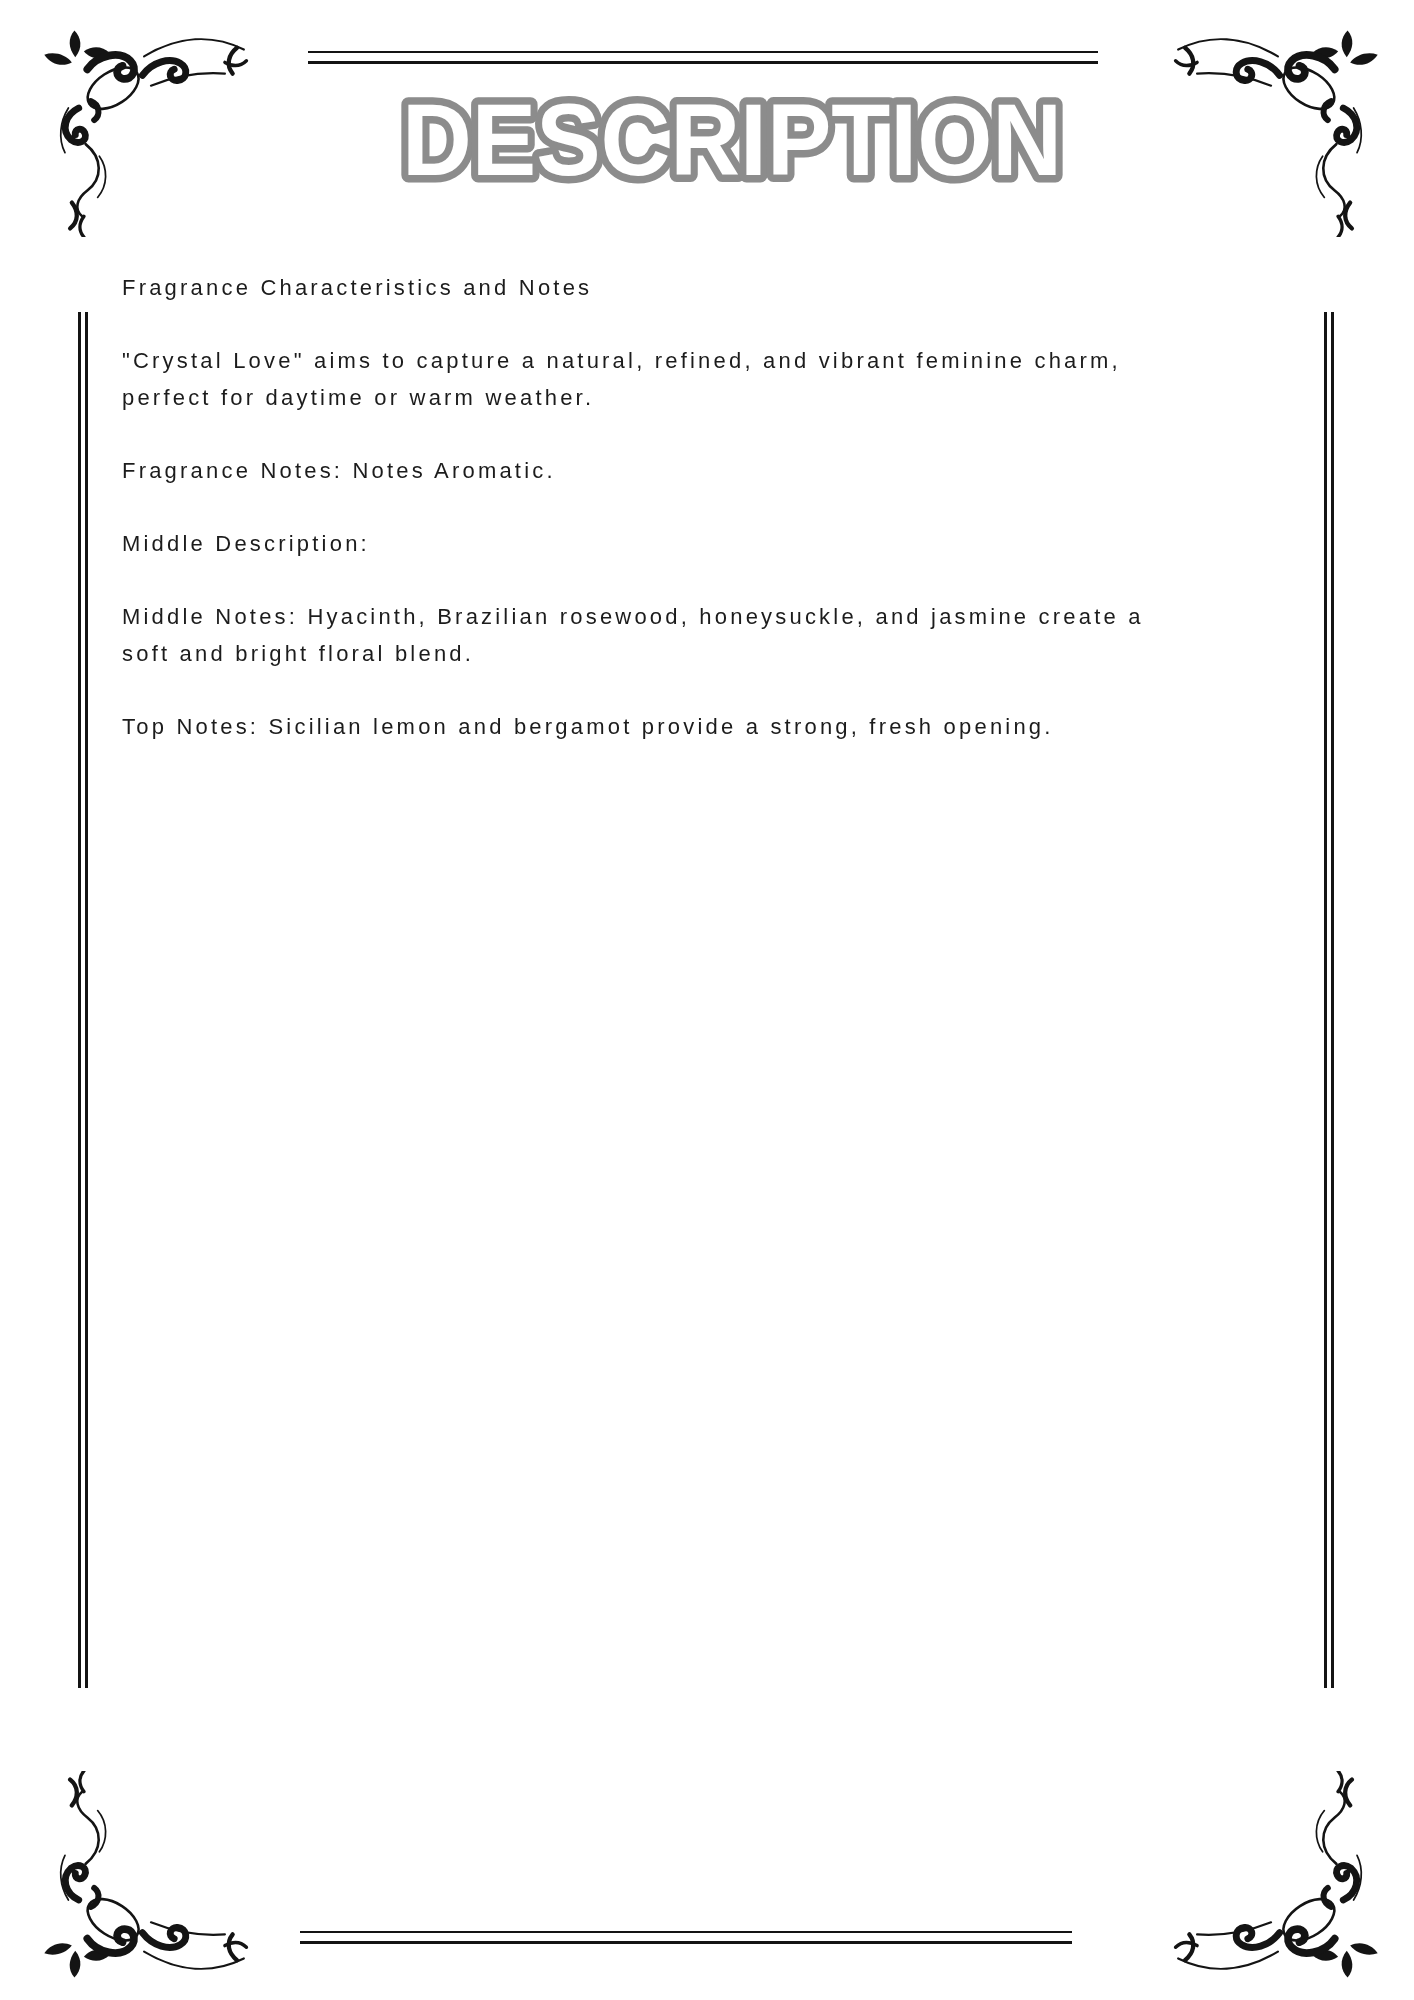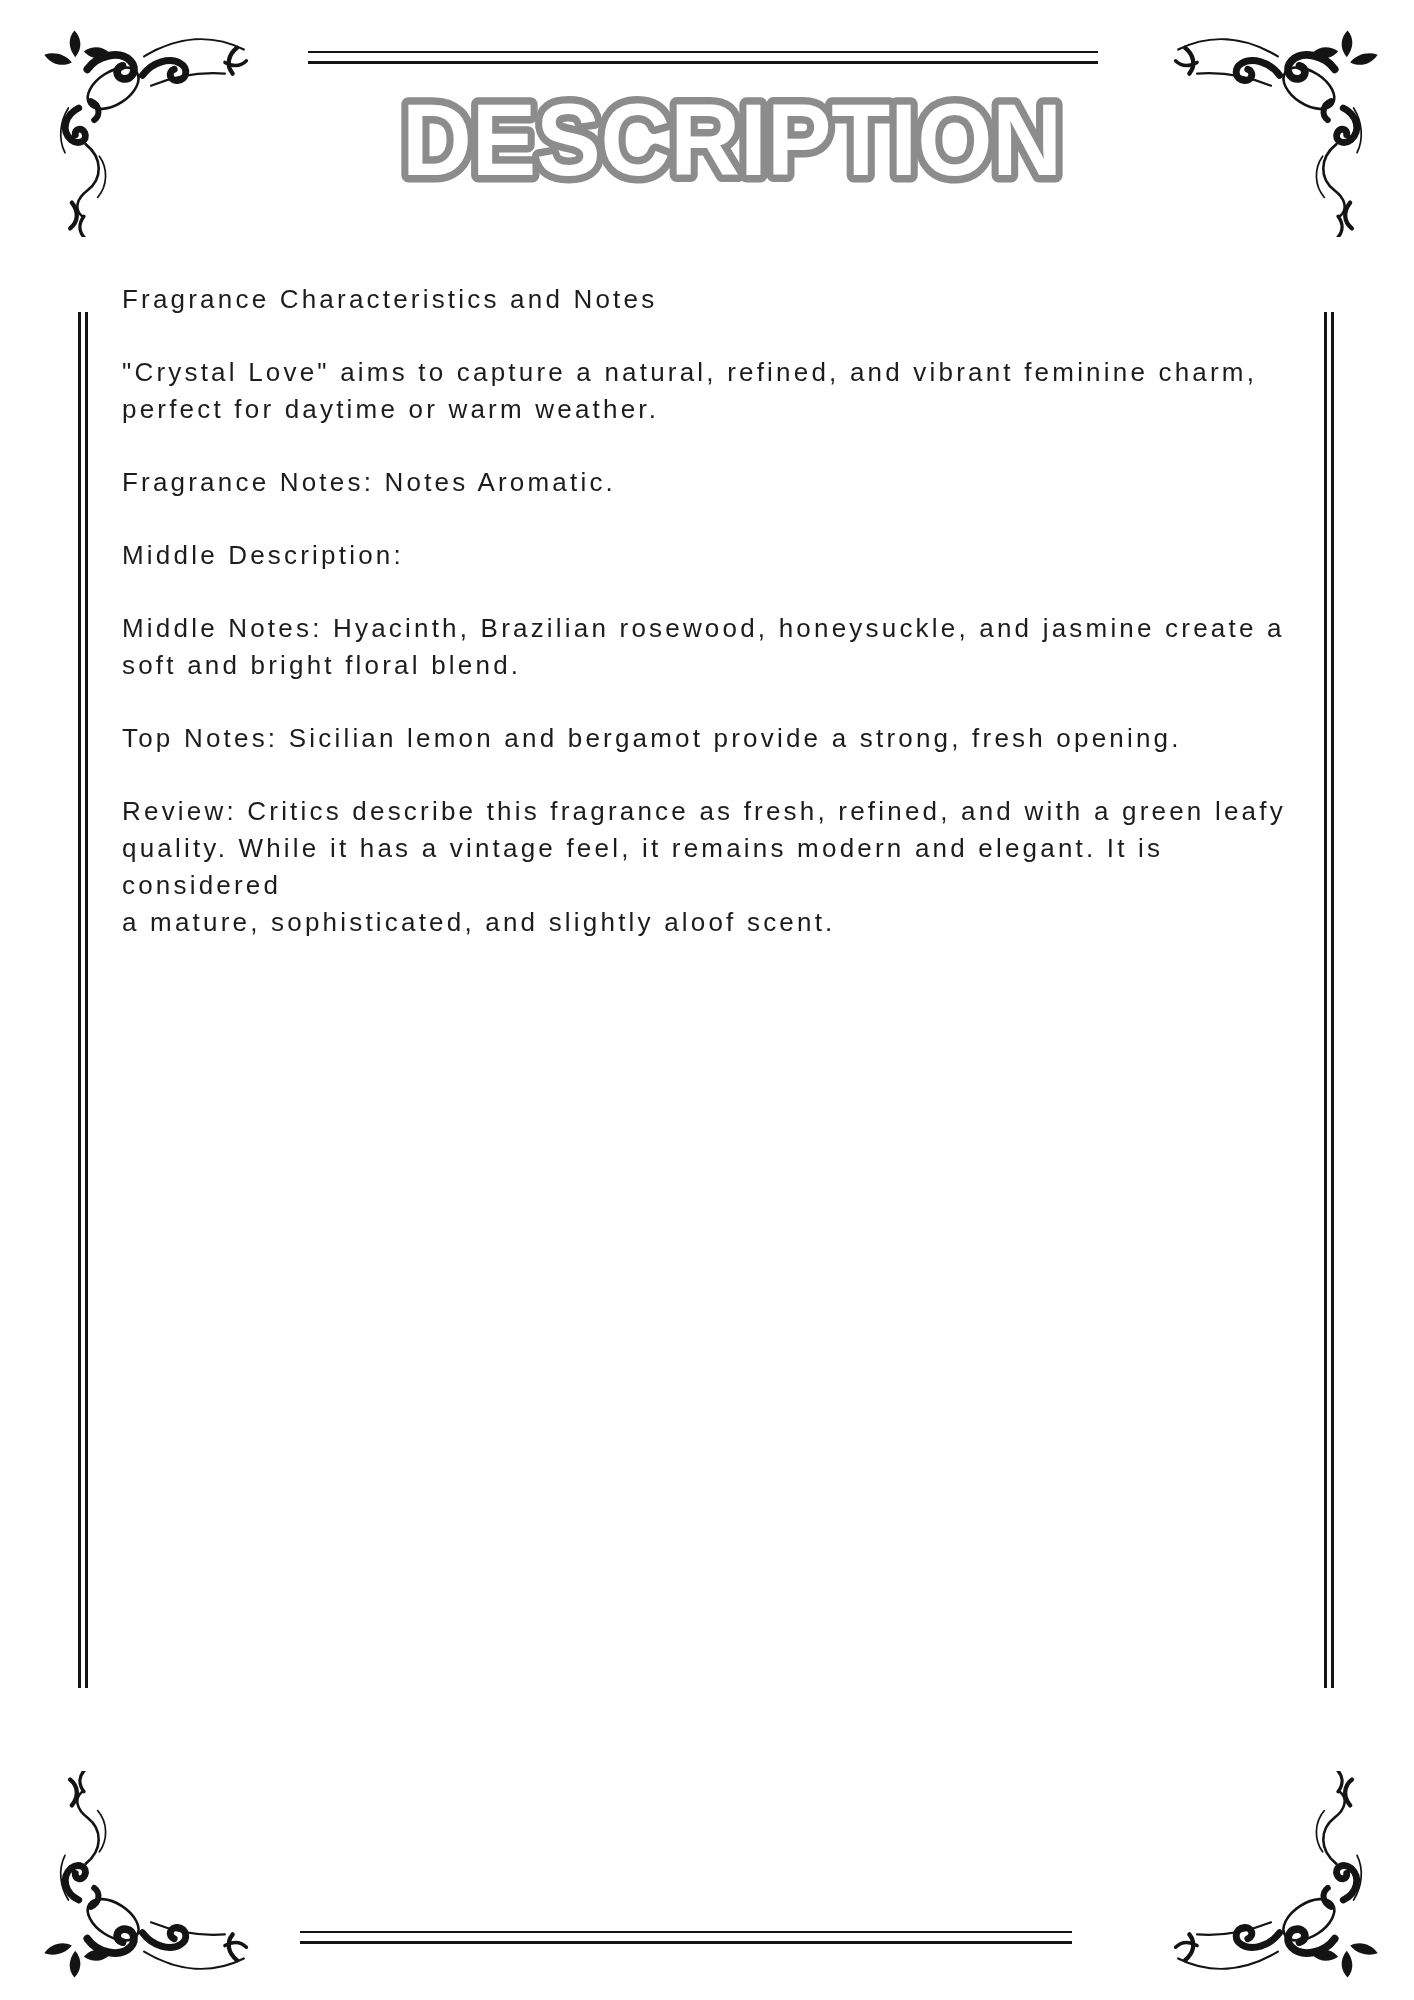--- a/index.html
+++ b/index.html
@@ -53,25 +53,25 @@
 
   
   .content {
     position: absolute;
     left: 122px;
     top: 269px;
     width: 1185px;
     color: #1c1c1c;
   }
   .content p {
-    font-size: 26px;
+    font-size: 22px;
     line-height: 37px;
     letter-spacing: 3.2px;
     white-space: pre-line;
-    margin: 12px 0 36px 0;
+    margin: 0 0 36px 0;
   }
 </style>
 </head>
 <body>
 
 <svg class="flourish tl" viewBox="0 0 250 250" aria-hidden="true">
   <g fill="none" stroke="#141414" stroke-linecap="round">
     <path d="M47,10 C55,18 57,30 48,41 C40,31 39,19 47,10 Z" fill="#141414" stroke="none"></path>
     <path d="M12,38 C24,34 37,38 44,47 C33,53 19,49 12,38 Z" fill="#141414" stroke="none"></path>
     <path d="M58,34 C68,27 80,28 88,36 C80,45 66,44 58,34 Z" fill="#141414" stroke="none"></path>
@@ -172,16 +172,13 @@
 
 <div class="content">
   <p>Fragrance Characteristics and Notes</p>
   <p>"Crystal Love" aims to capture a natural, refined, and vibrant feminine charm,
 perfect for daytime or warm weather.</p>
   <p>Fragrance Notes: Notes Aromatic.</p>
   <p>Middle Description:</p>
   <p>Middle Notes: Hyacinth, Brazilian rosewood, honeysuckle, and jasmine create a
 soft and bright floral blend.</p>
   <p>Top Notes: Sicilian lemon and bergamot provide a strong, fresh opening.</p>
-  <p>Review: Critics describe this fragrance as fresh, refined, and with a green leafy
-quality. While it has a vintage feel, it remains modern and elegant. It is considered
-a mature, sophisticated, and slightly aloof scent.</p>
 </div>
 
 </body></html>

